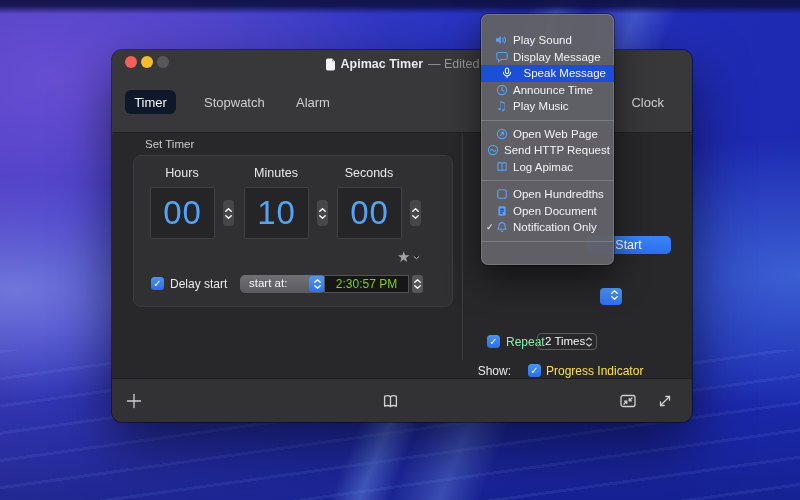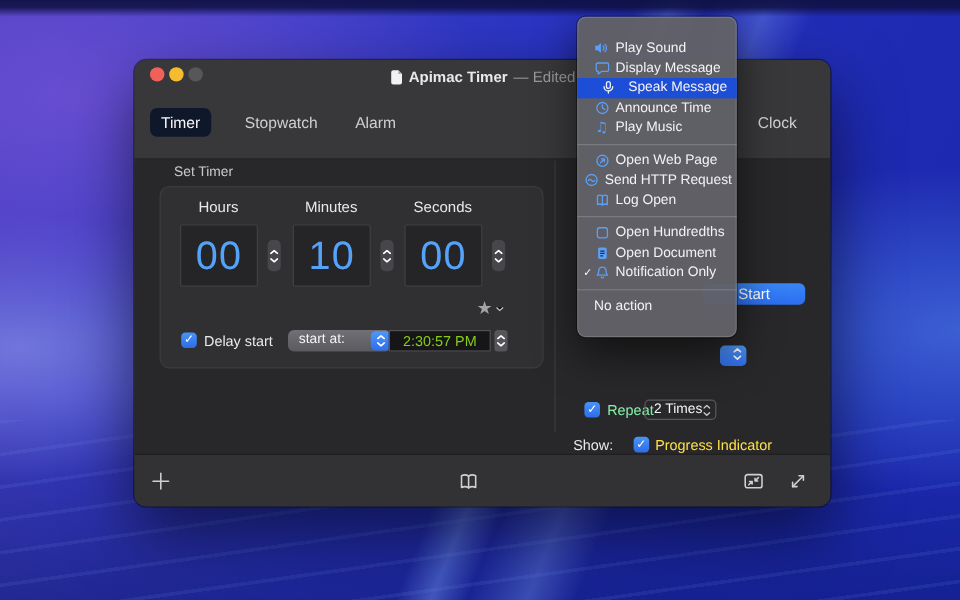--- a/index.html
+++ b/index.html
@@ -367,21 +367,21 @@
     </div>
 
     <div class="menu-row">
       <span class="mcheck"></span>
       <span class="mico">
         <svg class="ic" width="12" height="12" viewBox="0 0 12 12">
             <path d="M6,2.4 C4.9,1.5 3.1,1.5 1.9,2.1 V9.5 C3.1,8.9 4.9,8.9 6,9.8 C7.1,8.9 8.9,8.9 10.1,9.5 V2.1 C8.9,1.5 7.1,1.5 6,2.4 Z"></path>
             <line x1="6" y1="2.4" x2="6" y2="9.8"></line>
           </svg>
       </span>
-      <span>Log Open</span>
+      <span>Log Apimac</span>
     </div>
 
     <div class="menu-sep"></div>
 
     <div class="menu-row">
       <span class="mcheck"></span>
       <span class="mico">
         <svg class="ic" width="12" height="12" viewBox="0 0 12 12">
             <rect x="1.8" y="1.8" width="8.4" height="8.4" rx="2"></rect>
           </svg>
@@ -408,18 +408,14 @@
         <svg class="ic" width="12" height="12" viewBox="0 0 12 12">
             <path d="M6,1.6 c-1.9,0 -3,1.4 -3,3.2 c0,2.2 -0.9,3 -1.3,3.5 h8.6 c-0.4,-0.5 -1.3,-1.3 -1.3,-3.5 c0,-1.8 -1.1,-3.2 -3,-3.2 z"></path>
             <path d="M5,9.9 a1.05,1.05 0 0 0 2,0"></path>
           </svg>
       </span>
       <span>Notification Only</span>
     </div>
 
     <div class="menu-sep"></div>
 
-    <div class="menu-row">
-      <span class="mcheck"></span>
-      <span>No action</span>
-    </div>
   </div>
 </div>
 
 </body></html>

